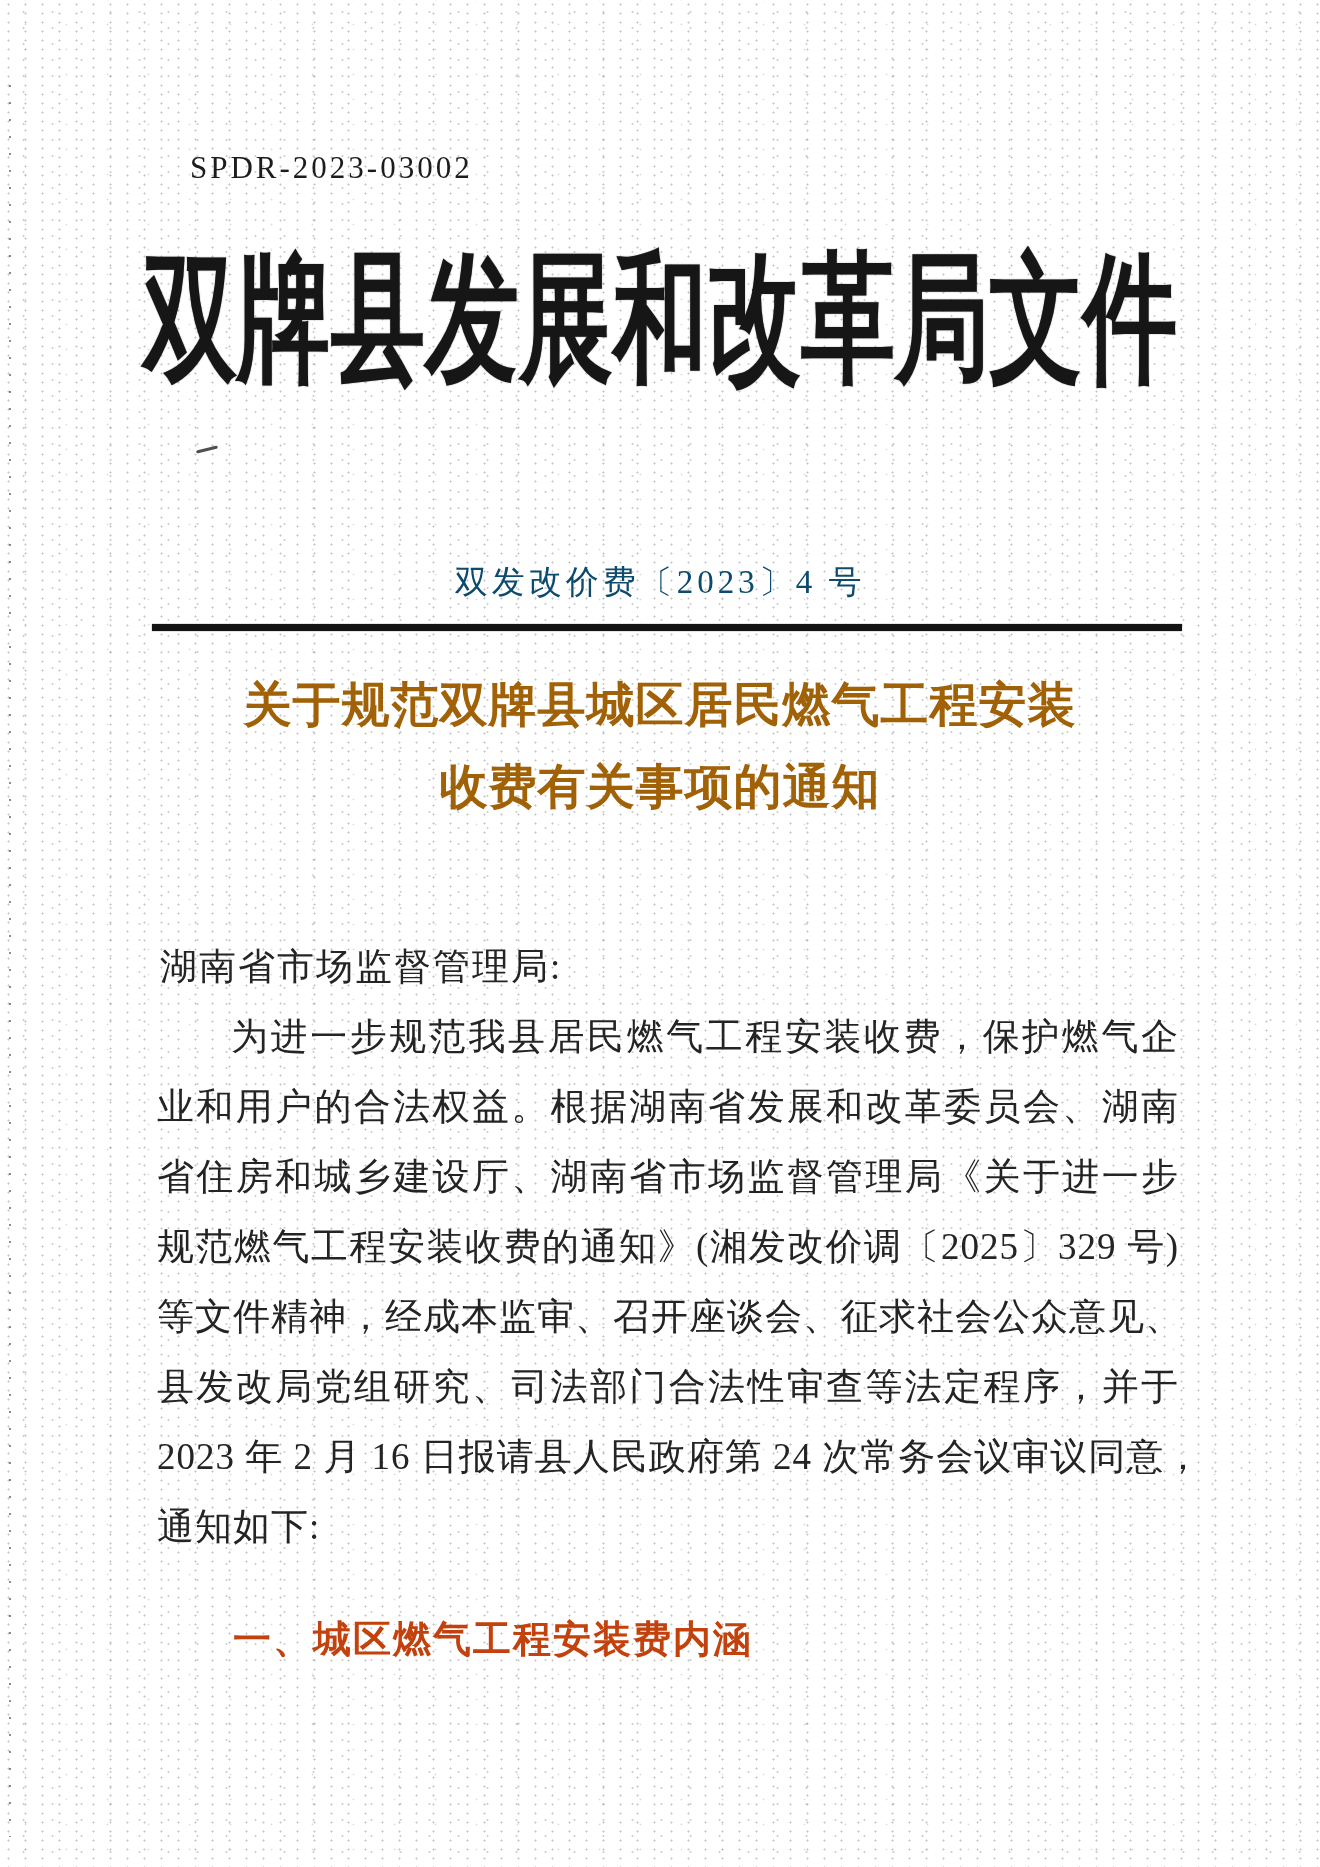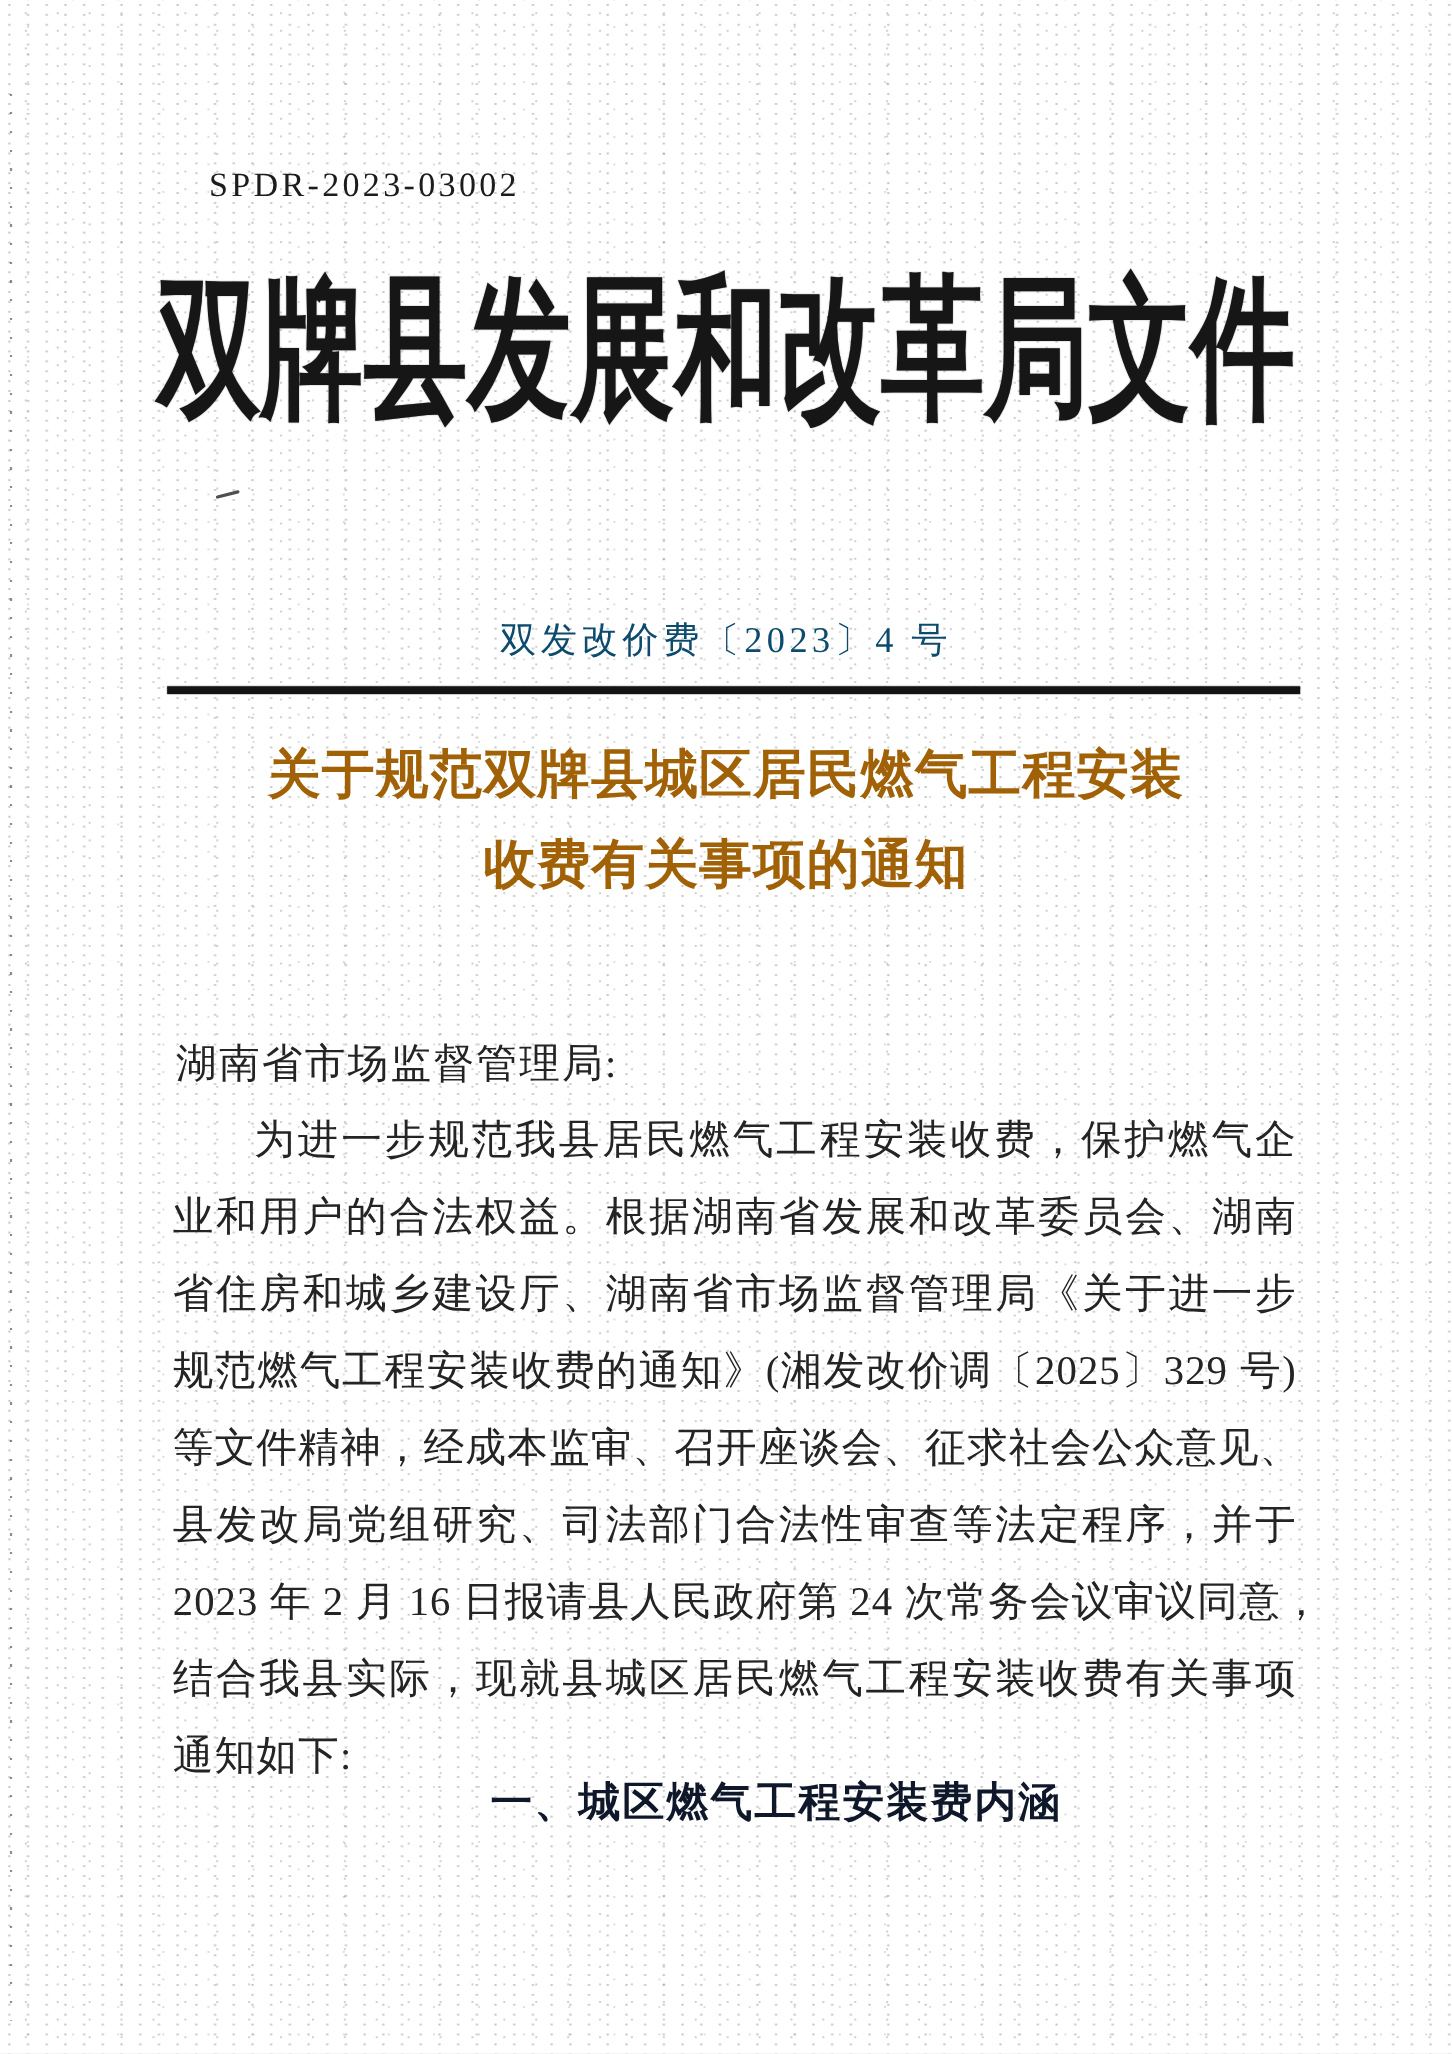--- a/index.html
+++ b/index.html
@@ -144,22 +144,21 @@
     position: absolute;
     left: 157px;
     top: 1612px;
     width: 1022px;
     font-family: "Liberation Sans", "DejaVu Sans", sans-serif;
     font-size: 38px;
     font-weight: 700;
     letter-spacing: 2px;
     line-height: 54px;
     text-indent: 2em;
-    color: #0f172a;
-    text-align: center;
+    color: #c2410c;
   }
 </style>
 </head>
 <body>
 
 <div class="page">
 
   <div class="edge-artifact"></div>
   <div class="scan-smudge"></div>
 
@@ -176,19 +175,18 @@
   <div class="addressee">湖南省市场监督管理局:</div>
 
   <div class="body-block">
       <div class="body-line">为进一步规范我县居民燃气工程安装收费，保护燃气企</div>
       <div class="body-line">业和用户的合法权益。根据湖南省发展和改革委员会、湖南</div>
       <div class="body-line">省住房和城乡建设厅、湖南省市场监督管理局《关于进一步</div>
       <div class="body-line">规范燃气工程安装收费的通知》(湘发改价调〔2025〕329 号)</div>
       <div class="body-line">等文件精神，经成本监审、召开座谈会、征求社会公众意见、</div>
       <div class="body-line">县发改局党组研究、司法部门合法性审查等法定程序，并于</div>
       <div class="body-line">2023 年 2 月 16 日报请县人民政府第 24 次常务会议审议同意，</div>
-      <div class="body-line">结合我县实际，现就县城区居民燃气工程安装收费有关事项</div>
       <div class="body-line">通知如下:</div>
     </div>
 
   <div class="section-heading">一、城区燃气工程安装费内涵</div>
 
 </div>
 
 </body></html>

